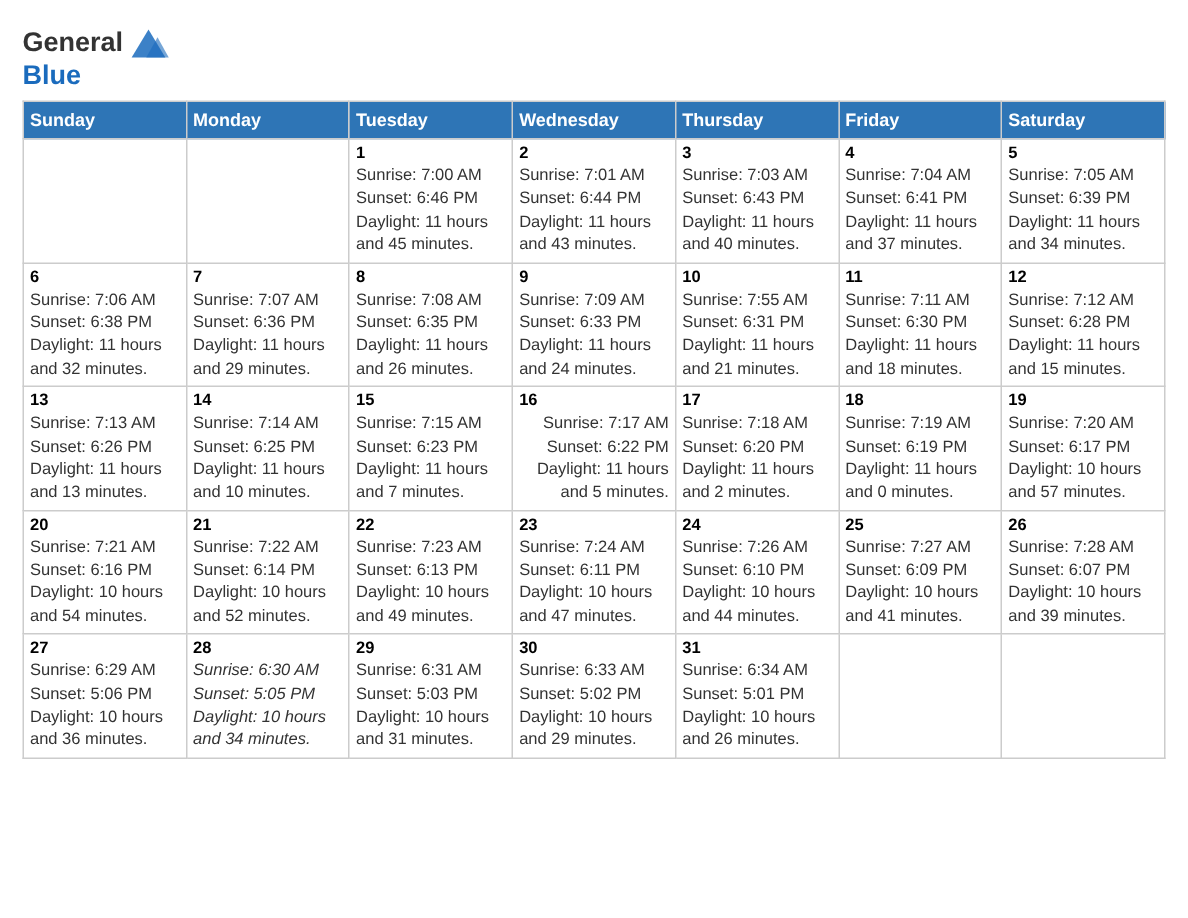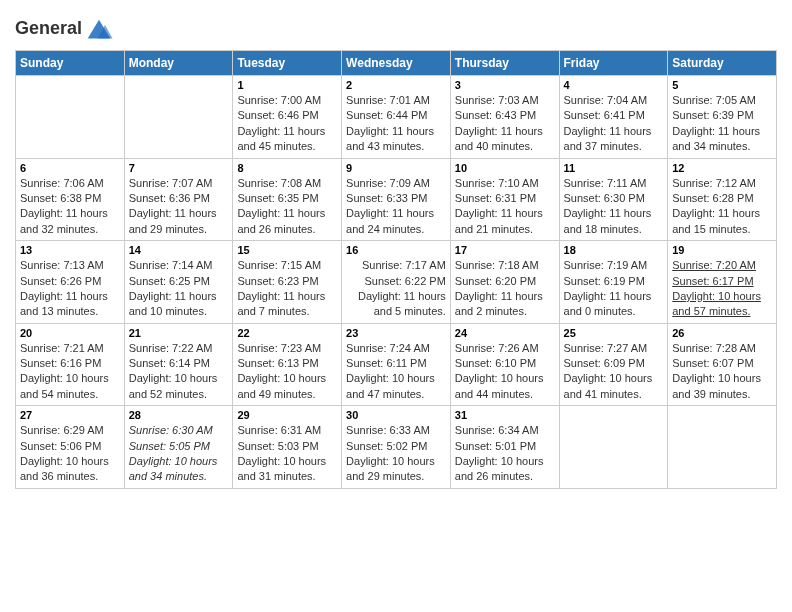--- a/index.html
+++ b/index.html
@@ -102,20 +102,21 @@
   <div class="header">
     <div class="logo">
       <div>
         <div style="display:flex;align-items:center;">
           <span class="logo-text">General</span>
           <svg class="logo-icon" viewBox="0 0 40 35" xmlns="http://www.w3.org/2000/svg">
             <polygon points="5,30 20,5 35,30" fill="#1a6bbd" opacity="0.85"></polygon>
             <polygon points="18,30 28,12 38,30" fill="#1a6bbd" opacity="0.6"></polygon>
           </svg>
         </div>
+        <div style="font-size:18px;font-weight:bold;color:#1a6bbd;margin-top:-4px;">Blue</div>
       </div>
     </div>
     <div class="title-block">
       <div class="main-title"></div>
       <div class="subtitle"></div>
     </div>
   </div>
 
   <table class="calendar">
     <thead>
@@ -185,21 +186,21 @@
 Daylight: 11 hours and 26 minutes.</div>
           </td>
           <td>
             <div class="day-num">9</div>
             <div class="day-info" style="white-space: pre-line;">Sunrise: 7:09 AM
 Sunset: 6:33 PM
 Daylight: 11 hours and 24 minutes.</div>
           </td>
           <td>
             <div class="day-num">10</div>
-            <div class="day-info" style="white-space: pre-line;">Sunrise: 7:10 AM
+            <div class="day-info" style="white-space: pre-line;">Sunrise: 7:55 AM
 Sunset: 6:31 PM
 Daylight: 11 hours and 21 minutes.</div>
           </td>
           <td>
             <div class="day-num">11</div>
             <div class="day-info" style="white-space: pre-line;">Sunrise: 7:11 AM
 Sunset: 6:30 PM
 Daylight: 11 hours and 18 minutes.</div>
           </td>
           <td>
@@ -241,21 +242,21 @@
 Daylight: 11 hours and 2 minutes.</div>
           </td>
           <td>
             <div class="day-num">18</div>
             <div class="day-info" style="white-space: pre-line;">Sunrise: 7:19 AM
 Sunset: 6:19 PM
 Daylight: 11 hours and 0 minutes.</div>
           </td>
           <td>
             <div class="day-num">19</div>
-            <div class="day-info" style="white-space: pre-line; text-decoration: underline;">Sunrise: 7:20 AM
+            <div class="day-info" style="white-space: pre-line;">Sunrise: 7:20 AM
 Sunset: 6:17 PM
 Daylight: 10 hours and 57 minutes.</div>
           </td>
         </tr>
         <tr class="week-row">
           <td>
             <div class="day-num">20</div>
             <div class="day-info" style="white-space: pre-line;">Sunrise: 7:21 AM
 Sunset: 6:16 PM
 Daylight: 10 hours and 54 minutes.</div>

